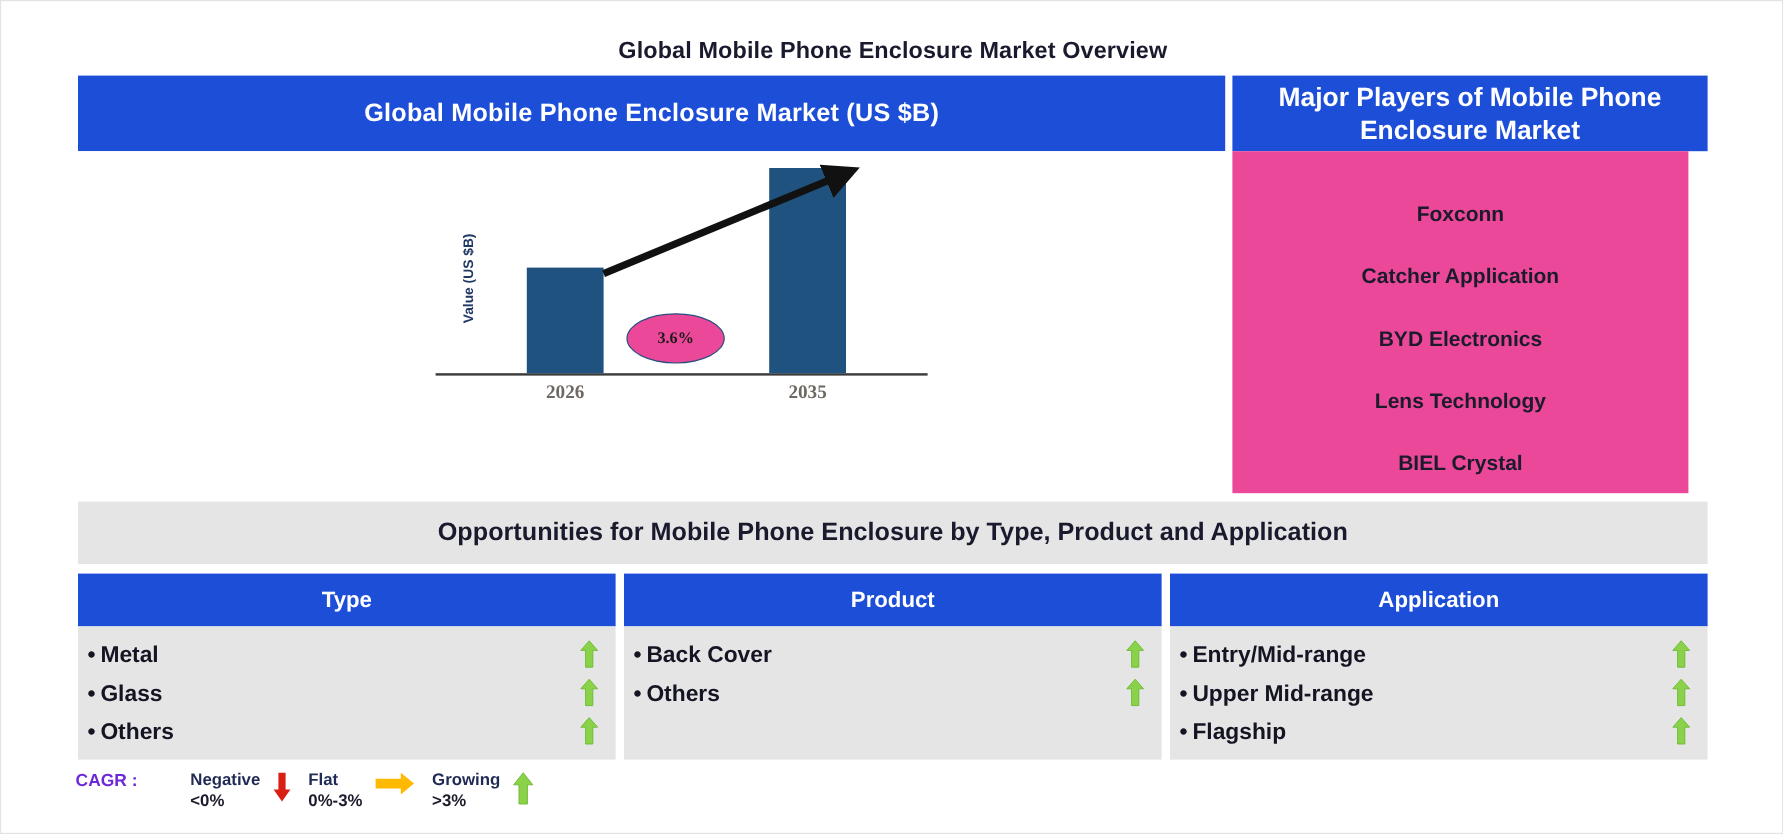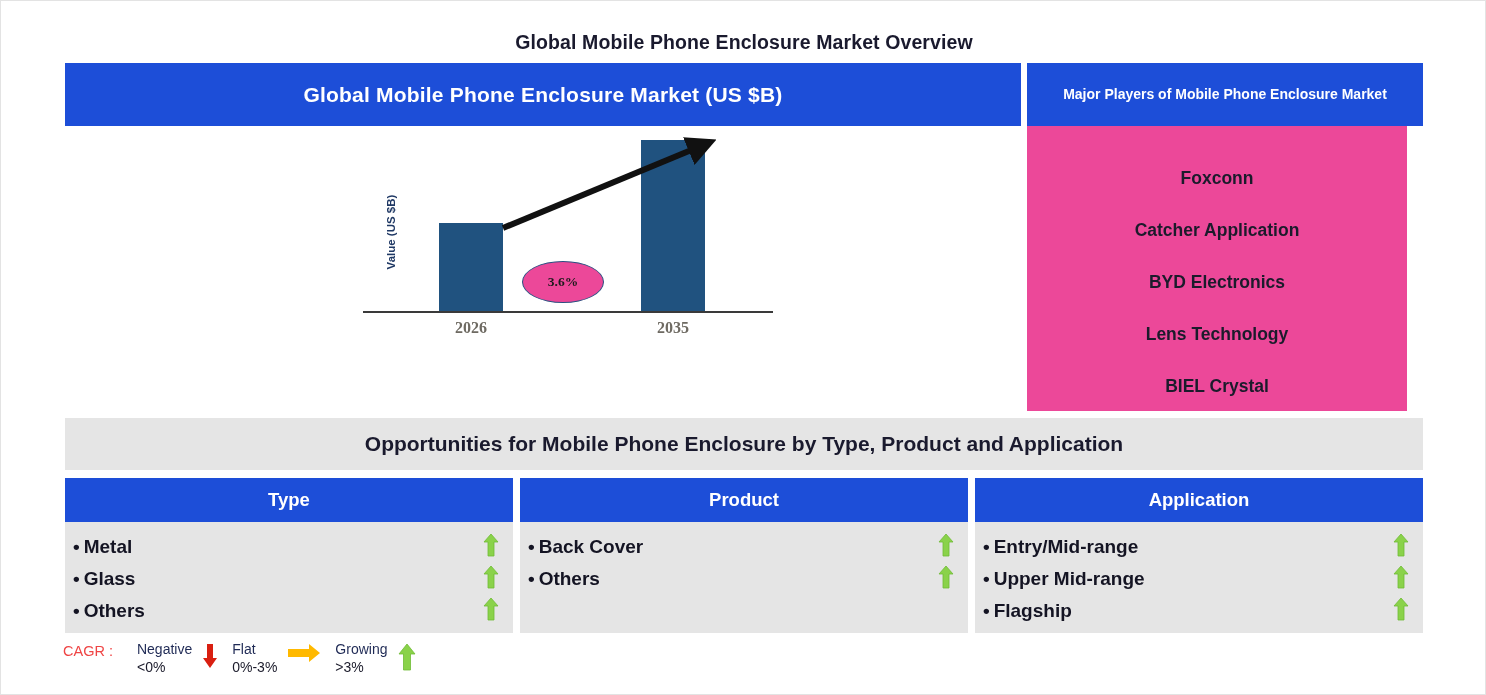--- a/index.html
+++ b/index.html
@@ -145,21 +145,21 @@
   
   .players-panel {
     position: absolute;
     left: 1026px;
     top: 62px;
     width: 396px;
     height: 348px;
   }
   .players-header {
     height: 63px;
-    font-size: 14px;
+    font-size: 22px;
     line-height: 1.25;
     padding: 0 8px;
   }
   .players-body {
     width: 380px;
     height: 285px;
     background: #ec4899;
     box-sizing: border-box;
     padding-top: 26px;
     display: flex;
@@ -240,33 +240,33 @@
   .legend {
     position: absolute;
     left: 62px;
     top: 640px;
     display: flex;
     align-items: flex-start;
     height: 45px;
   }
   .legend-title {
     font-size: 14.5px;
-    font-weight: normal;
-    color: #ef4444;
-    margin-right: 24px;
+    font-weight: bold;
+    color: #6d28d9;
+    margin-right: 44px;
     padding-top: 2px;
   }
   .legend-item {
     display: flex;
     align-items: flex-start;
     margin-right: 6px;
   }
   .legend-text {
     font-size: 14px;
-    font-weight: normal;
+    font-weight: bold;
     color: #1f2a55;
     line-height: 1.25;
     white-space: nowrap;
   }
   .legend-text .sub { color: #1b1b2b; }
   .legend-icon {
     margin: 2px 8px 0 10px;
   }
 </style>
 </head>

